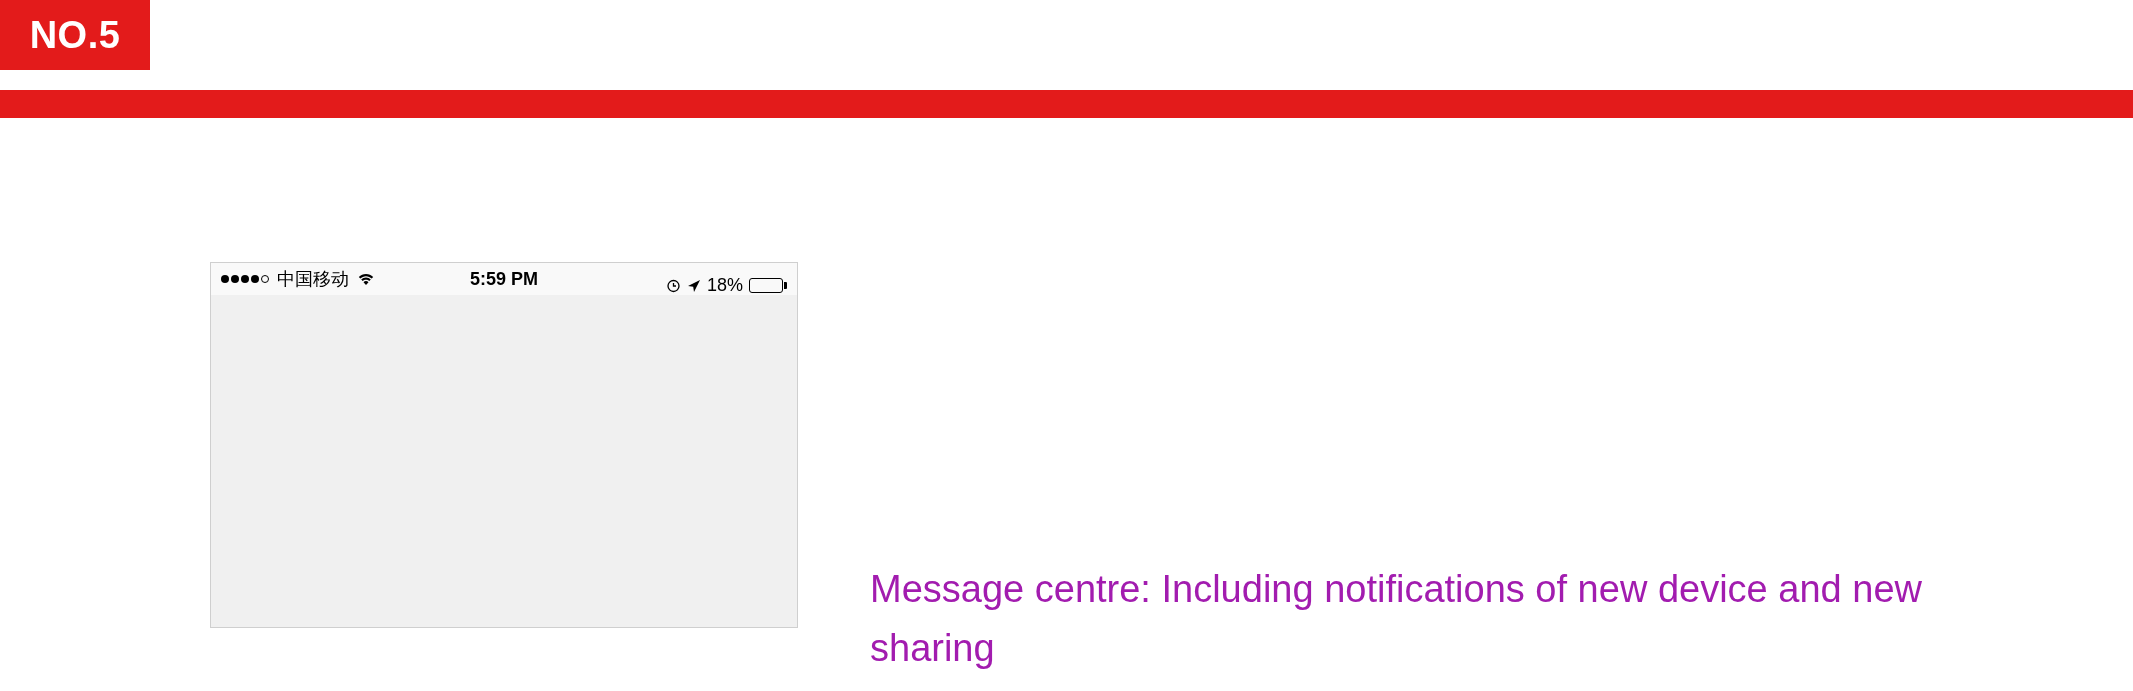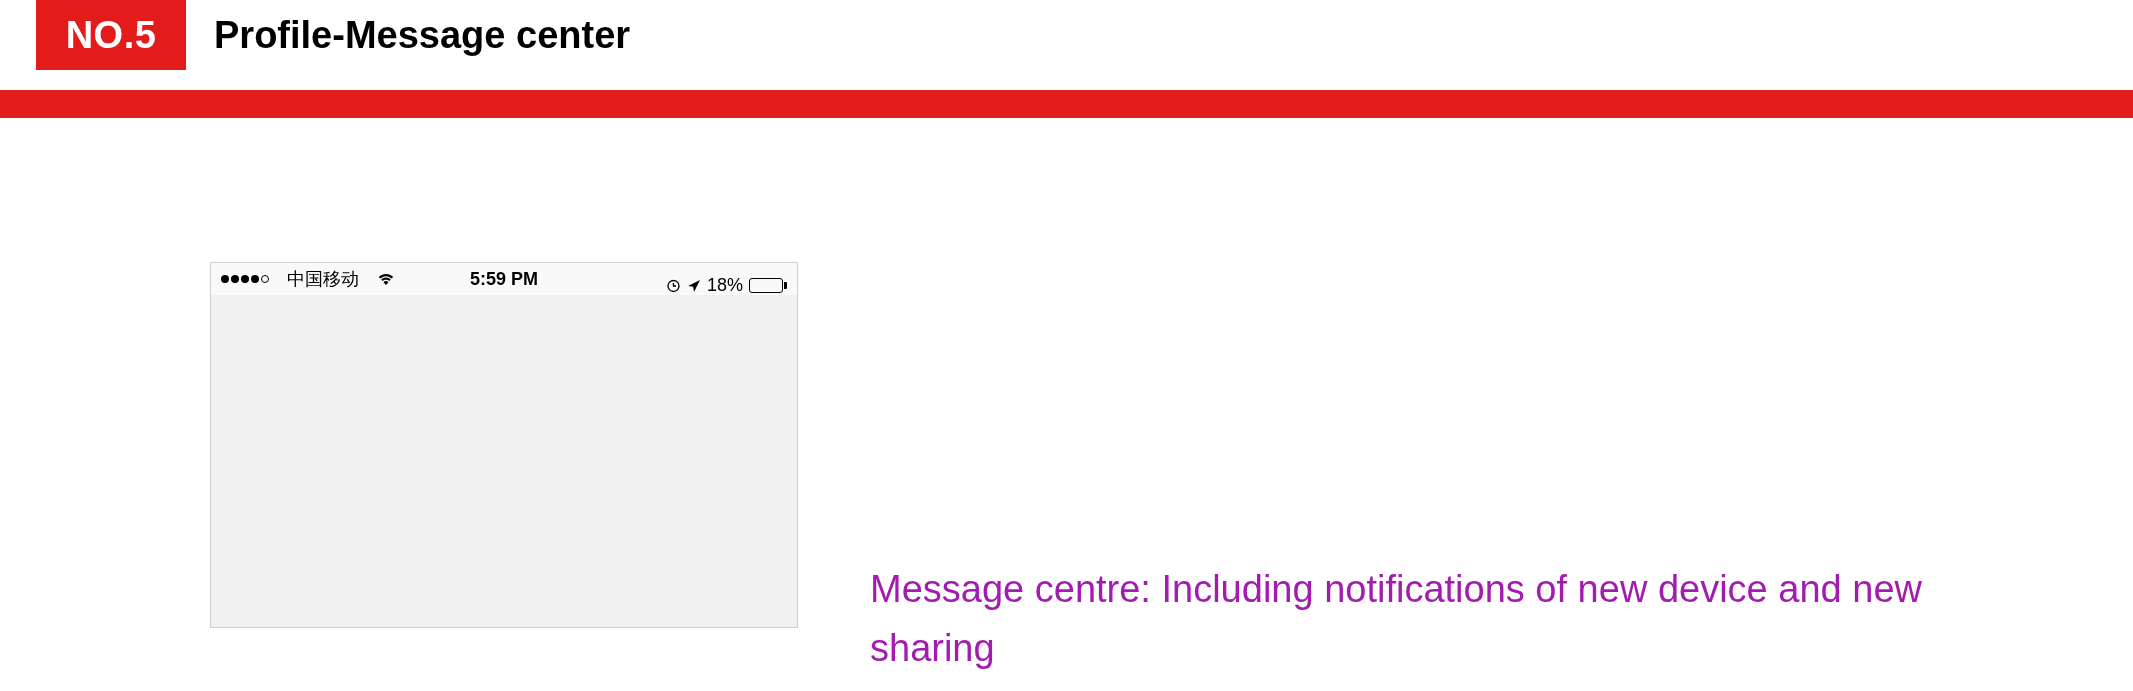--- a/index.html
+++ b/index.html
@@ -14,21 +14,20 @@
     font-family: "Helvetica Neue", Helvetica, Arial, sans-serif;
     position: relative;
     overflow: hidden;
   }
 
   
   .header-row {
     display: flex;
     align-items: stretch;
     height: 70px;
-    margin-left: 36px;
   }
   .badge {
     background: #e31b1b;
     color: #ffffff;
     font-weight: 700;
     font-size: 38px;
     display: flex;
     align-items: center;
     justify-content: center;
     width: 150px;
@@ -65,21 +64,21 @@
     display: flex;
     align-items: center;
     font-size: 18px;
     color: #000;
     padding: 0 10px;
     border-bottom: 0;
   }
   .sb-left {
     display: flex;
     align-items: center;
-    gap: 18px;
+    gap: 8px;
     flex: 1;
   }
   .sb-center {
     flex: 0 0 auto;
     font-weight: 600;
   }
   .sb-right {
     flex: 1;
     display: flex;
     align-items: center;
@@ -172,21 +171,20 @@
     color: #a21caf;
     line-height: 1.55;
     max-width: 1150px;
   }
 </style>
 </head>
 <body>
 
 <div class="header-row">
   <div class="badge">NO.5</div>
-  <div class="page-title">Profile-Message center</div>
 </div>
 <div class="red-bar"></div>
 
 <div class="phone">
   <div class="status-bar">
     <div class="sb-left">
       <span class="signal-dots">
         <span class="dot"></span>
         <span class="dot"></span>
         <span class="dot"></span>

